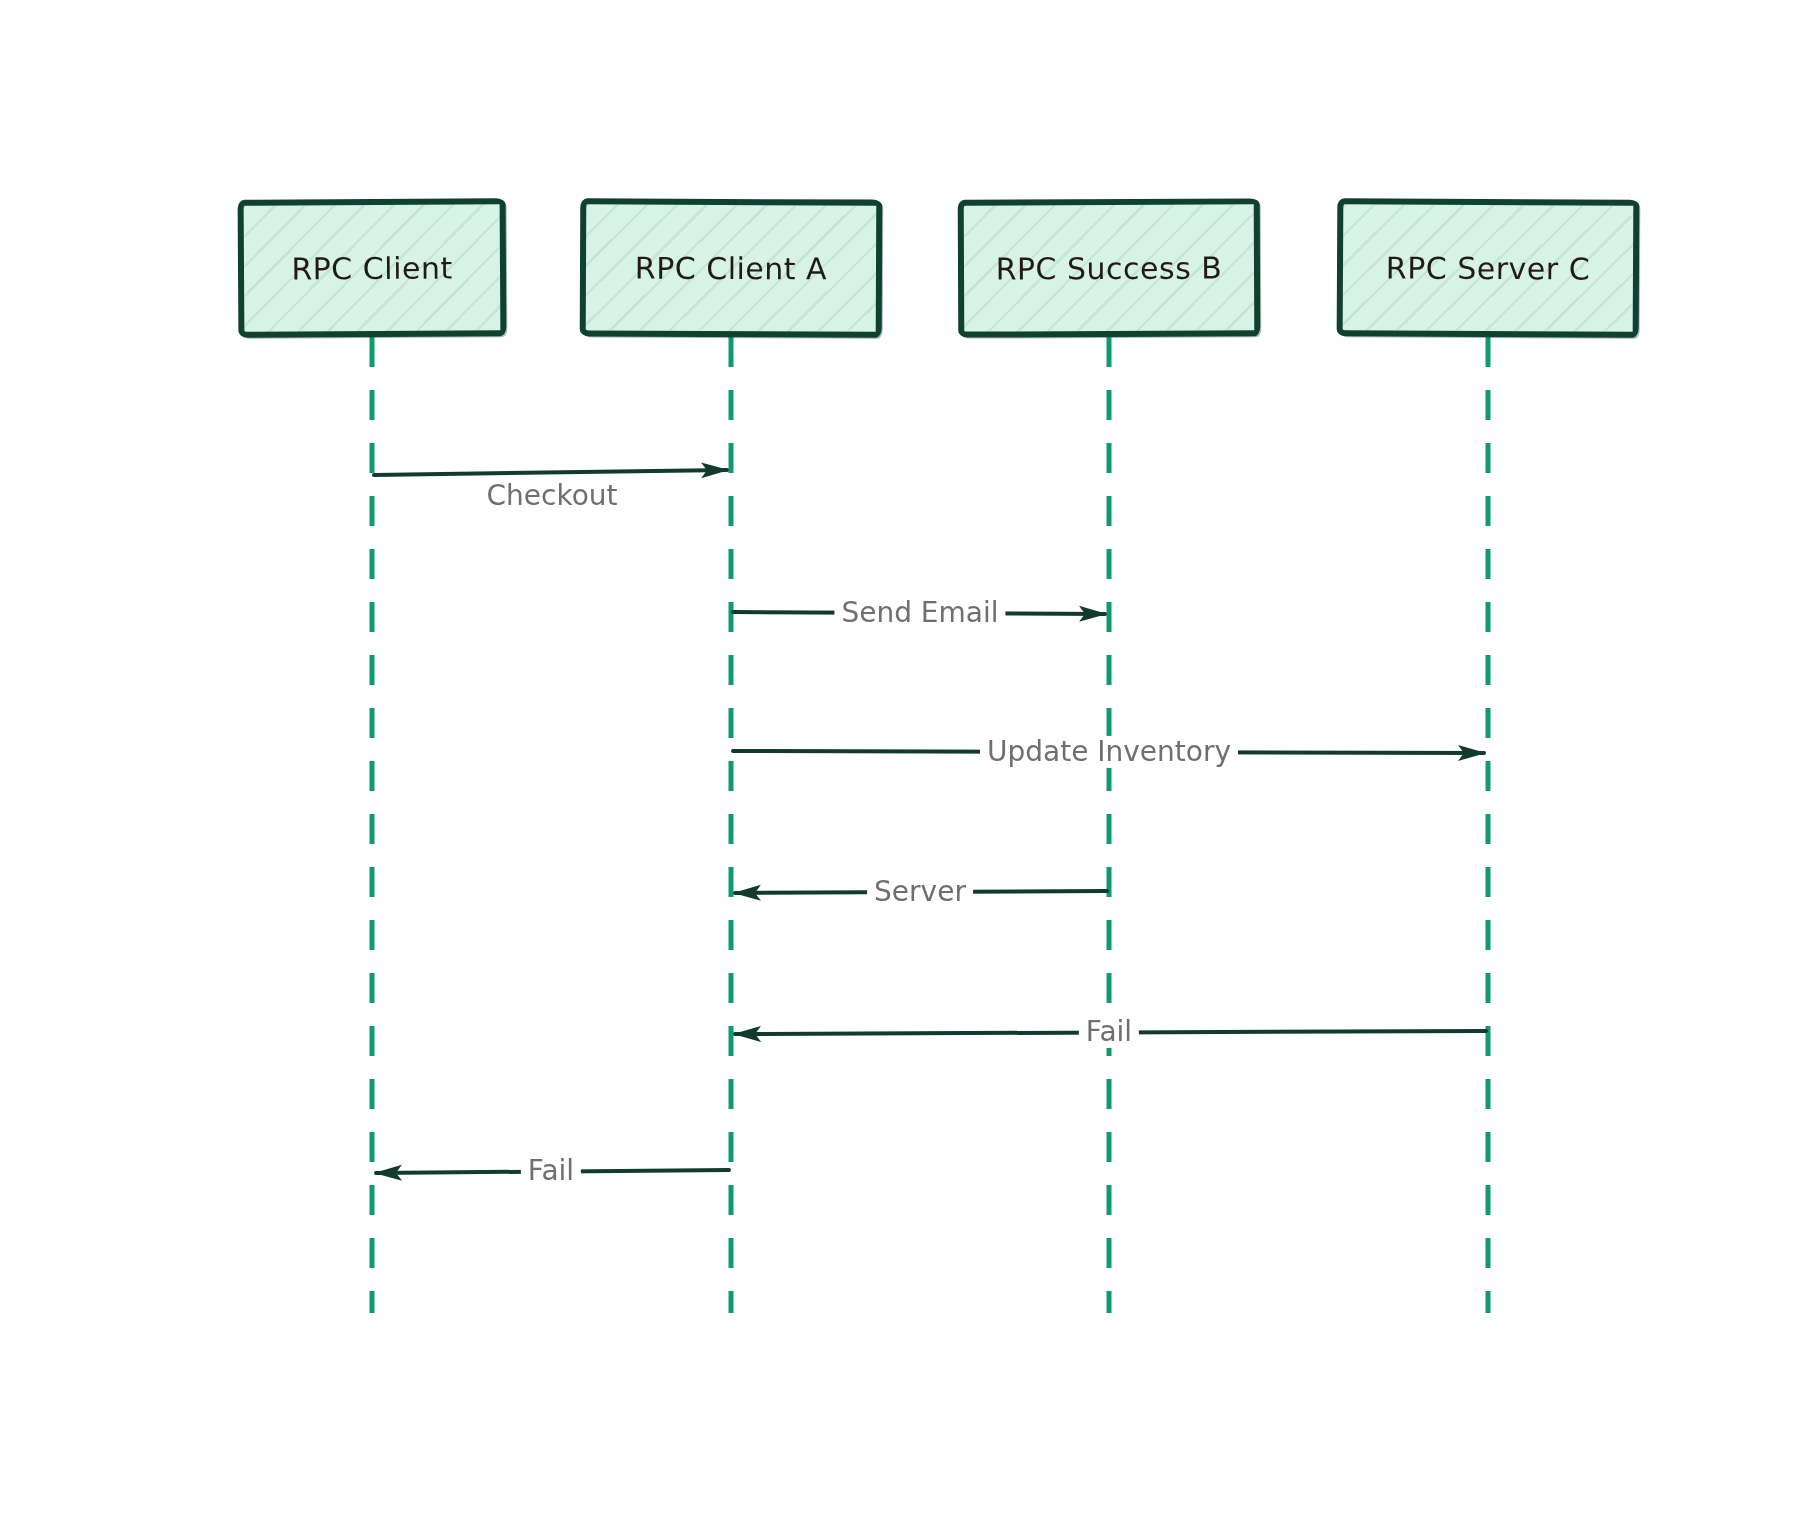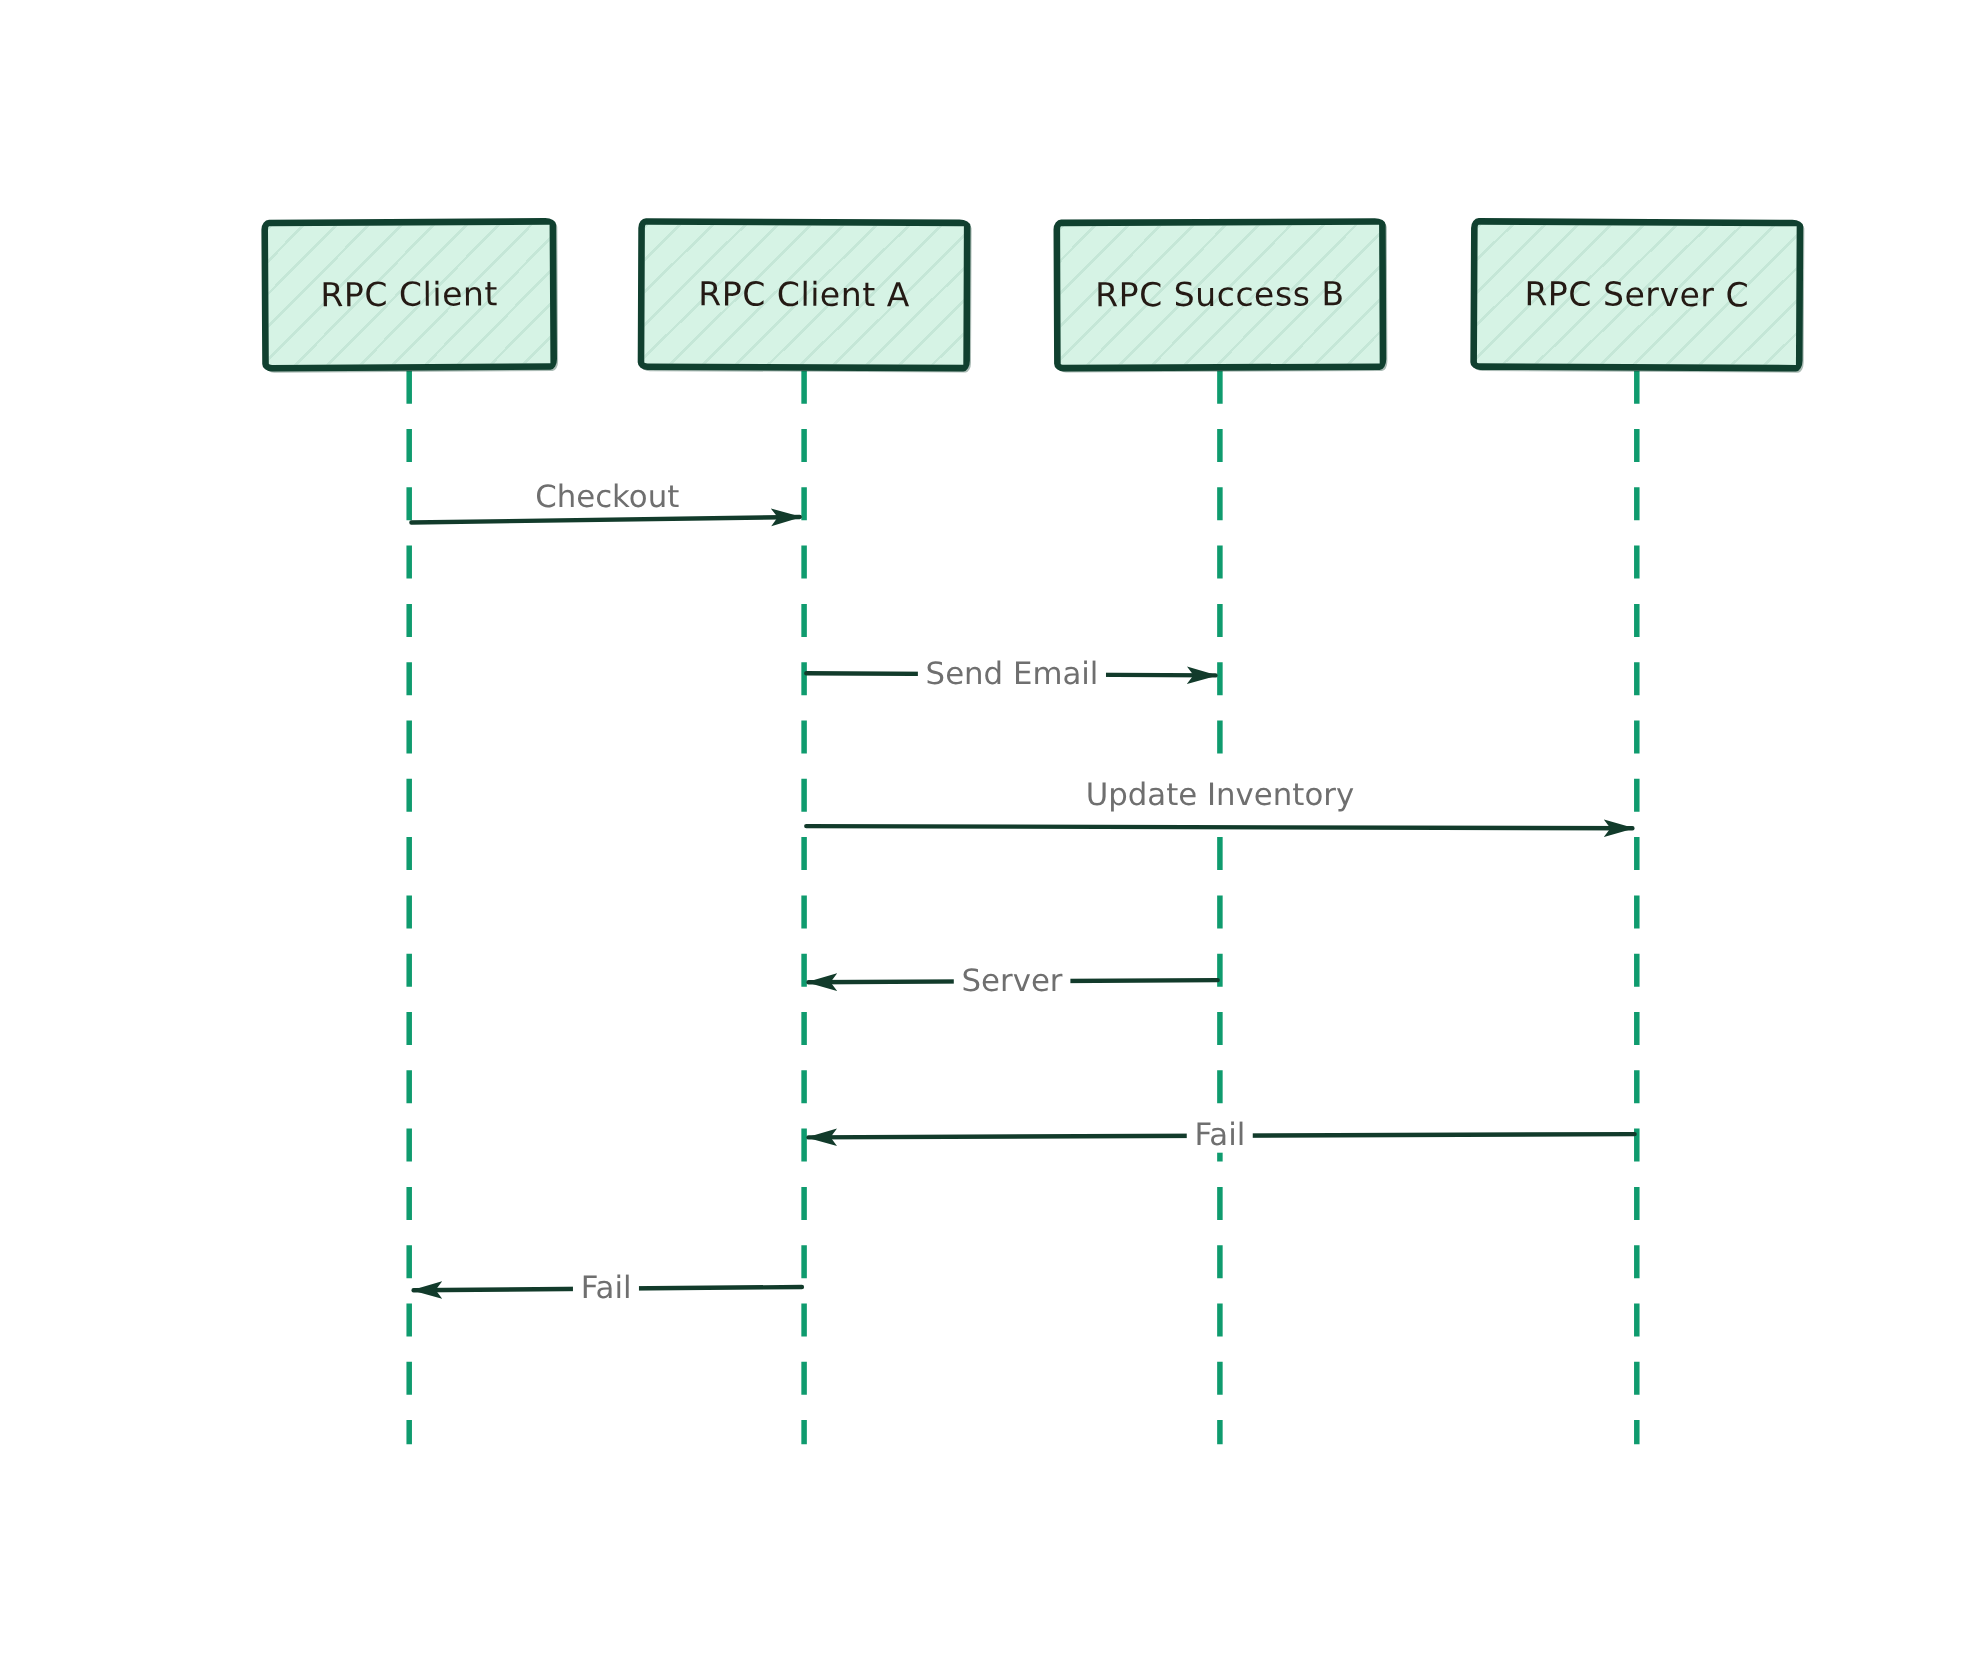--- a/index.html
+++ b/index.html
@@ -113,20 +113,20 @@
   <div class="actor" style="left:538px; width:302px; transform:rotate(0.25deg);">
     <span class="actor-label">RPC Client A</span>
   </div>
   <div class="actor" style="left:916px; width:302px; transform:rotate(-0.25deg);">
     <span class="actor-label">RPC Success B</span>
   </div>
   <div class="actor" style="left:1295px; width:302px; transform:rotate(0.3deg);">
     <span class="actor-label">RPC Server C</span>
   </div>
 
-  <span class="msg-label" style="left:510px;  top:452px;">Checkout</span>
+  <span class="msg-label" style="left:510px;  top:496px;">Checkout</span>
   <span class="msg-label" style="left:878px;  top:613px;text-align:center;">Send Email</span>
-  <span class="msg-label" style="left:1067px; top:723px;">Update Inventory</span>
+  <span class="msg-label" style="left:1067px; top:752px;">Update Inventory</span>
   <span class="msg-label" style="left:878px;  top:892px;">Server</span>
   <span class="msg-label" style="left:1067px; top:1032px;">Fail</span>
   <span class="msg-label" style="left:509px;  top:1171px;">Fail</span>
 
 </div>
 
 </body></html>

